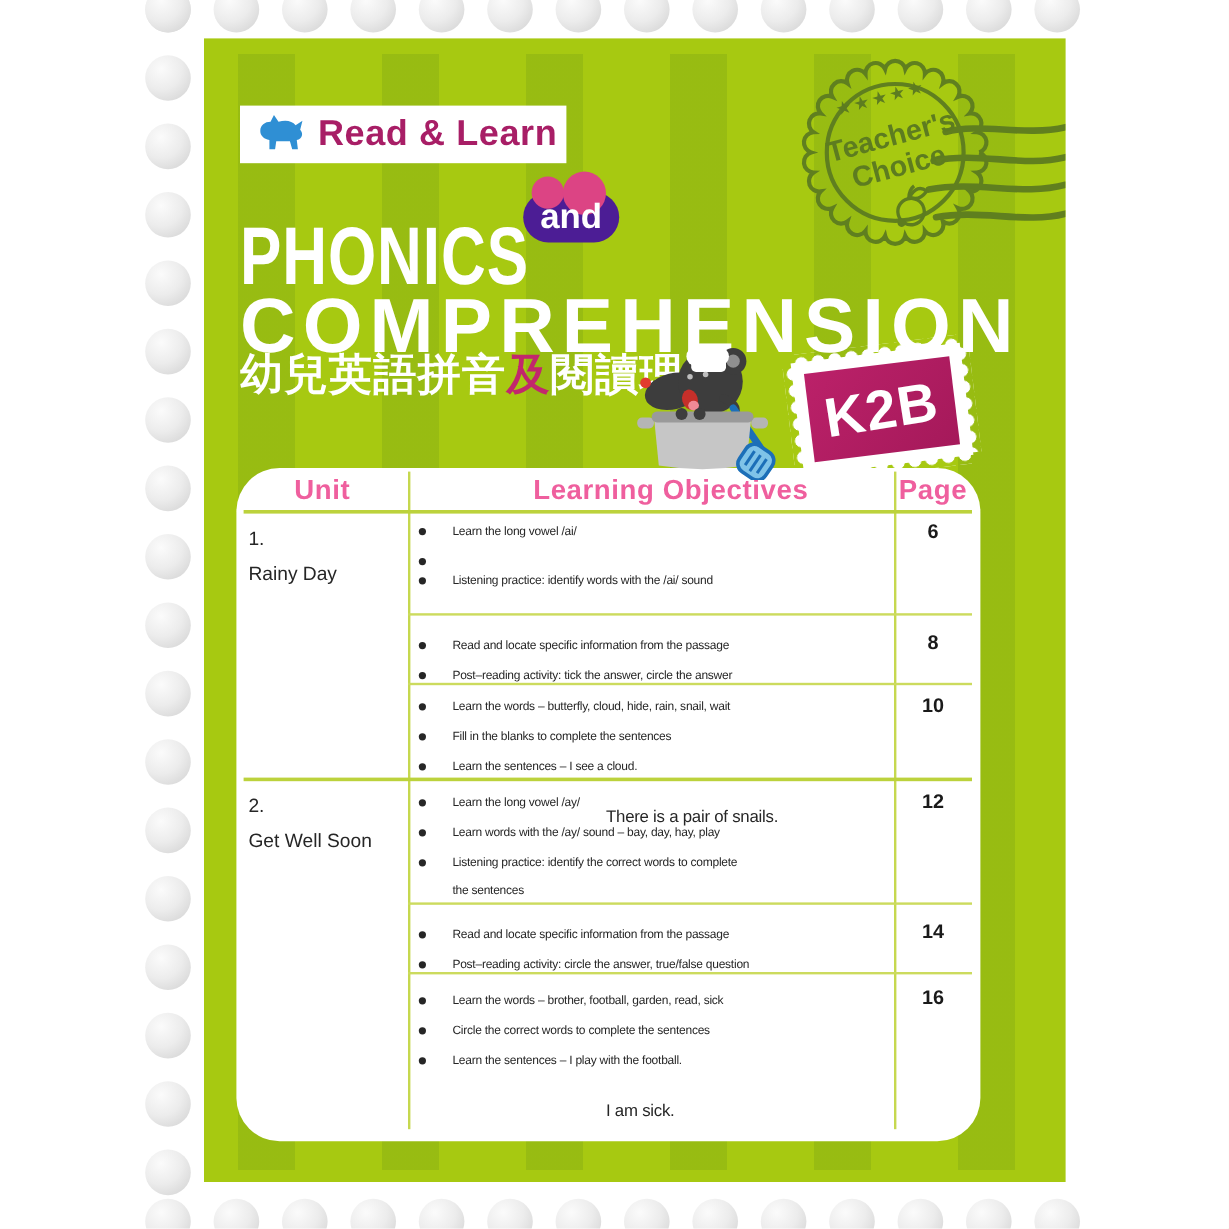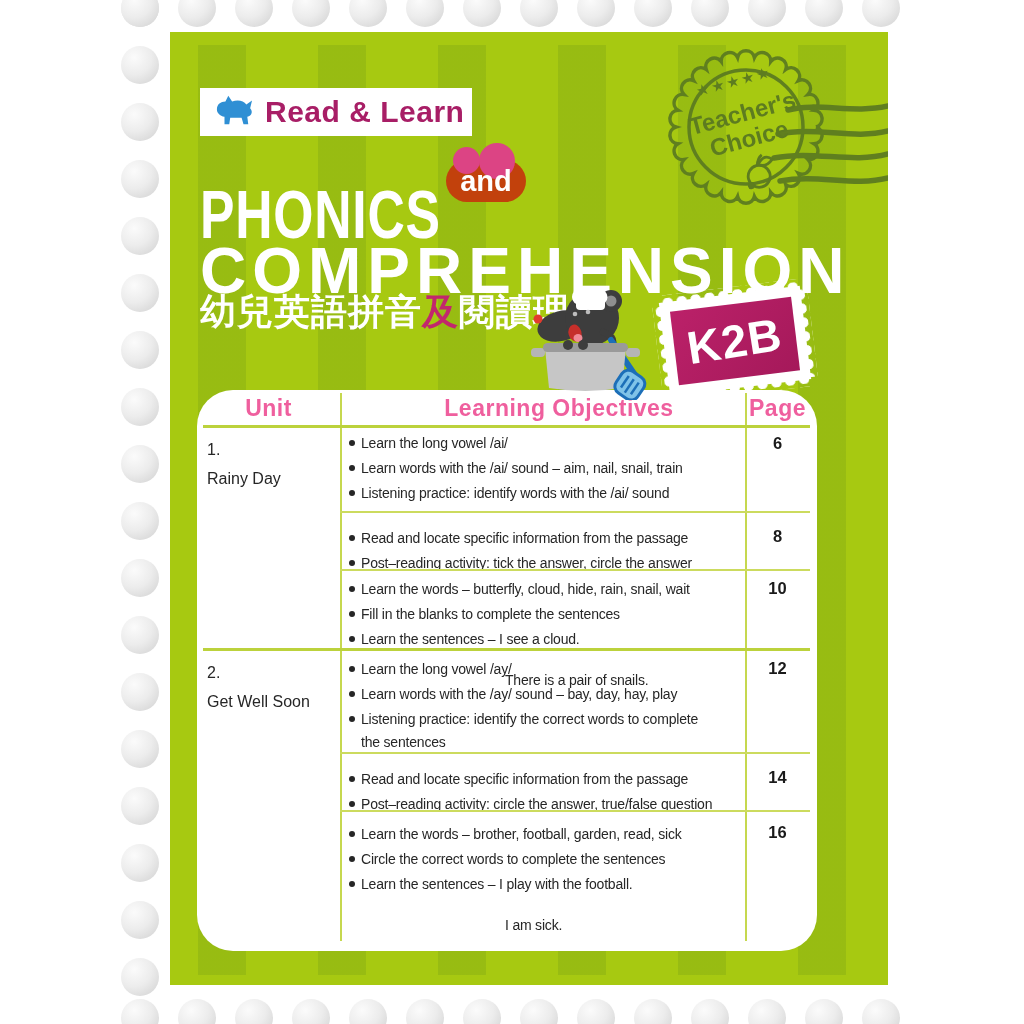--- a/index.html
+++ b/index.html
@@ -28,21 +28,21 @@
   
   .t1{position:absolute;left:30px;top:148px;color:#fff;font-weight:bold;font-size:68px;line-height:68px;
       letter-spacing:1px;transform:scaleX(.76);transform-origin:left top;white-space:nowrap;}
   .t2{position:absolute;left:30px;top:207px;color:#fff;font-weight:bold;font-size:64px;line-height:64px;
       letter-spacing:6px;white-space:nowrap;}
   .subtitle{position:absolute;left:30px;top:260px;color:#fff;font-weight:bold;font-size:36px;line-height:40px;
       letter-spacing:1px;white-space:nowrap;}
   .subtitle .accent{color:#c2276d;}
 
   
-  .and-badge{position:absolute;left:276px;top:128px;width:80px;height:42px;background:#c2410c;border-radius:22px;}
+  .and-badge{position:absolute;left:266px;top:128px;width:80px;height:42px;background:#4c1d95;border-radius:22px;}
   .and-badge::before{content:"";position:absolute;left:7px;top:-13px;width:27px;height:27px;border-radius:50%;background:#dc4484;}
   .and-badge::after{content:"";position:absolute;left:33px;top:-17px;width:36px;height:36px;border-radius:50%;background:#dc4484;}
   .and-badge span{position:absolute;inset:0;z-index:1;display:flex;align-items:center;justify-content:center;
       color:#fff;font-weight:bold;font-size:29px;}
 
   
   .k2b{position:absolute;left:494px;top:262px;width:142px;height:94px;background:#fff;transform:rotate(-7deg);}
   .k2b .th,.k2b .bh{position:absolute;left:2px;right:2px;height:8px;}
   .k2b .th{top:-7px;background:radial-gradient(circle at 7px 100%,#fff 5px,transparent 5.5px);background-size:14px 8px;background-repeat:repeat-x;}
   .k2b .bh{bottom:-7px;background:radial-gradient(circle at 7px 0,#fff 5px,transparent 5.5px);background-size:14px 8px;background-repeat:repeat-x;}
@@ -64,21 +64,21 @@
       color:#ef5f9e;font-weight:bold;font-size:23px;letter-spacing:.5px;}
   .th-unit{left:0;width:143px;}
   .th-obj{left:143px;width:438px;}
   .th-page{left:548px;width:65px;}
   .tbody{position:absolute;top:38px;left:0;right:0;}
   .trow{position:relative;}
   .unit-cell{position:absolute;left:10px;top:7px;font-size:16px;line-height:29px;color:#262626;}
   .obj{position:absolute;left:152px;width:393px;}
   .bl{display:flex;margin:2px 0;}
   .bl .d{width:6px;height:6px;border-radius:50%;background:#262626;margin:8px 6px 0 0;flex:none;}
-  .bl span{font-size:14px;letter-spacing:-0.2px;line-height:23px;color:#262626;white-space:pre-line;}
+  .bl span{font-size:10px;letter-spacing:-0.2px;line-height:23px;color:#262626;white-space:pre-line;margin-left:16px;}
   .cont{padding-left:156px;font-size:14px;letter-spacing:-0.2px;line-height:23px;color:#262626;margin-top:18px;}
   .pg{position:absolute;left:548px;width:65px;text-align:center;font-weight:bold;font-size:16.5px;color:#1a1a1a;}
   .rl{position:absolute;bottom:0;height:2px;left:143px;right:7px;background:#ccdb5e;}
   .rl.full{left:6px;height:3px;background:#bcd23c;}
 </style>
 </head>
 <body>
 
 <div class="scene">
 
@@ -234,21 +234,20 @@
             <div>1.</div>
             <div>Rainy Day</div>
           </div>
           <div class="obj" style="top:2px">
             <div class="bl">
                 <i class="d"></i>
                 <span>Learn the long vowel /ai/</span>
               </div>
             <div class="bl">
                 <i class="d"></i>
-                <span>Learn words with the /ai/ sound – aim, nail, snail, train</span>
               </div>
             <div class="bl">
                 <i class="d"></i>
                 <span>Listening practice: identify words with the /ai/ sound</span>
               </div>
           </div>
           <div class="pg" style="top:6px">6</div>
           <div class="rl"></div>
         </div>
 

